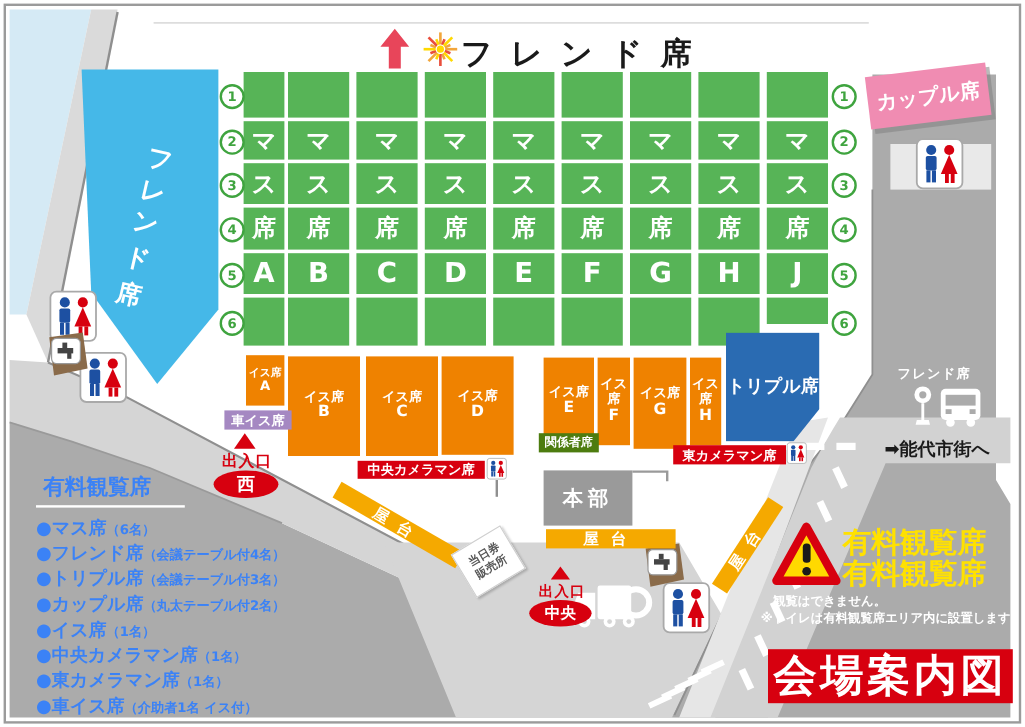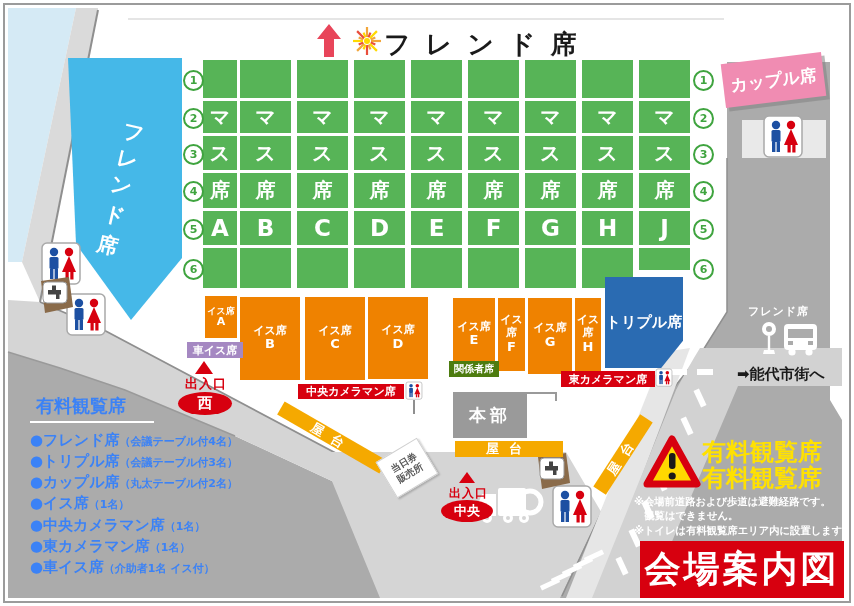--- a/index.html
+++ b/index.html
@@ -53,21 +53,21 @@
             display:flex;align-items:center;justify-content:center;}
 
   
   .title{position:absolute;left:384px;top:27px;color:#1a1a1a;font-weight:bold;font-size:26px;letter-spacing:15px;white-space:nowrap;}
 
   
   .shuttle-lbl{position:absolute;left:748px;top:304px;color:#fff;font-weight:bold;font-size:11px;letter-spacing:1px;}
   .tocity{position:absolute;left:737px;top:365px;color:#1a1a1a;font-weight:bold;font-size:15px;white-space:nowrap;}
   .warn-text{position:absolute;left:702px;top:440px;color:var(--warnYellow);font-weight:bold;font-size:24px;line-height:1.08;white-space:nowrap;}
   .notes{position:absolute;left:634px;top:494px;color:#fff;font-weight:bold;font-size:10.3px;line-height:1.4;white-space:nowrap;}
-  .map-title{position:absolute;left:640px;top:541px;width:204px;height:57px;background:var(--red);
+  .map-title{position:absolute;left:640px;top:541px;width:204px;height:45px;background:var(--red);
              color:#fff;font-weight:bold;font-size:36px;letter-spacing:3px;
              display:flex;align-items:center;justify-content:center;}
 
   
   .legend{position:absolute;left:30px;top:394px;color:#3b82f6;}
   .legend-title{font-size:18px;font-weight:bold;border-bottom:2.5px solid #fff;padding:0 28px 3px 6px;display:inline-block;}
   .legend ul{list-style:none;margin:7px 0 0 0;padding:0;}
   .legend li{font-weight:bold;font-size:15px;line-height:1.41;white-space:nowrap;}
   .legend li .detail{font-size:11px;}
 </style>
@@ -376,29 +376,29 @@
   <div class="gate-lbl" style="left:449px;top:485px;font-size:12px;">出入口</div>
   <div class="gate-oval" style="left:441px;top:500px;width:52px;height:22px;font-size:13px;">中央</div>
 
   <div class="shuttle-lbl">フレンド席</div>
   <div class="tocity">➡能代市街へ</div>
   <div class="warn-text">
     <div>有料観覧席</div>
     <div>有料観覧席</div>
   </div>
   <div class="notes" id="notes">
-      <div>※会場前道路および歩道は避難経路です。</div>
       <div>　観覧はできません。</div>
       <div>※トイレは有料観覧席エリア内に設置します。</div>
     </div>
   <div class="map-title">会場案内図</div>
 
   <div class="legend">
     <div class="legend-title">有料観覧席</div>
     <ul id="legend-items">
+        <li><span>●</span><span>マス席</span><span class="detail">（6名）</span></li>
         <li><span>●</span><span>フレンド席</span><span class="detail">（会議テーブル付4名）</span></li>
         <li><span>●</span><span>トリプル席</span><span class="detail">（会議テーブル付3名）</span></li>
         <li><span>●</span><span>カップル席</span><span class="detail">（丸太テーブル付2名）</span></li>
         <li><span>●</span><span>イス席</span><span class="detail">（1名）</span></li>
         <li><span>●</span><span>中央カメラマン席</span><span class="detail">（1名）</span></li>
         <li><span>●</span><span>東カメラマン席</span><span class="detail">（1名）</span></li>
         <li><span>●</span><span>車イス席</span><span class="detail">（介助者1名 イス付）</span></li>
       </ul>
   </div>
 

